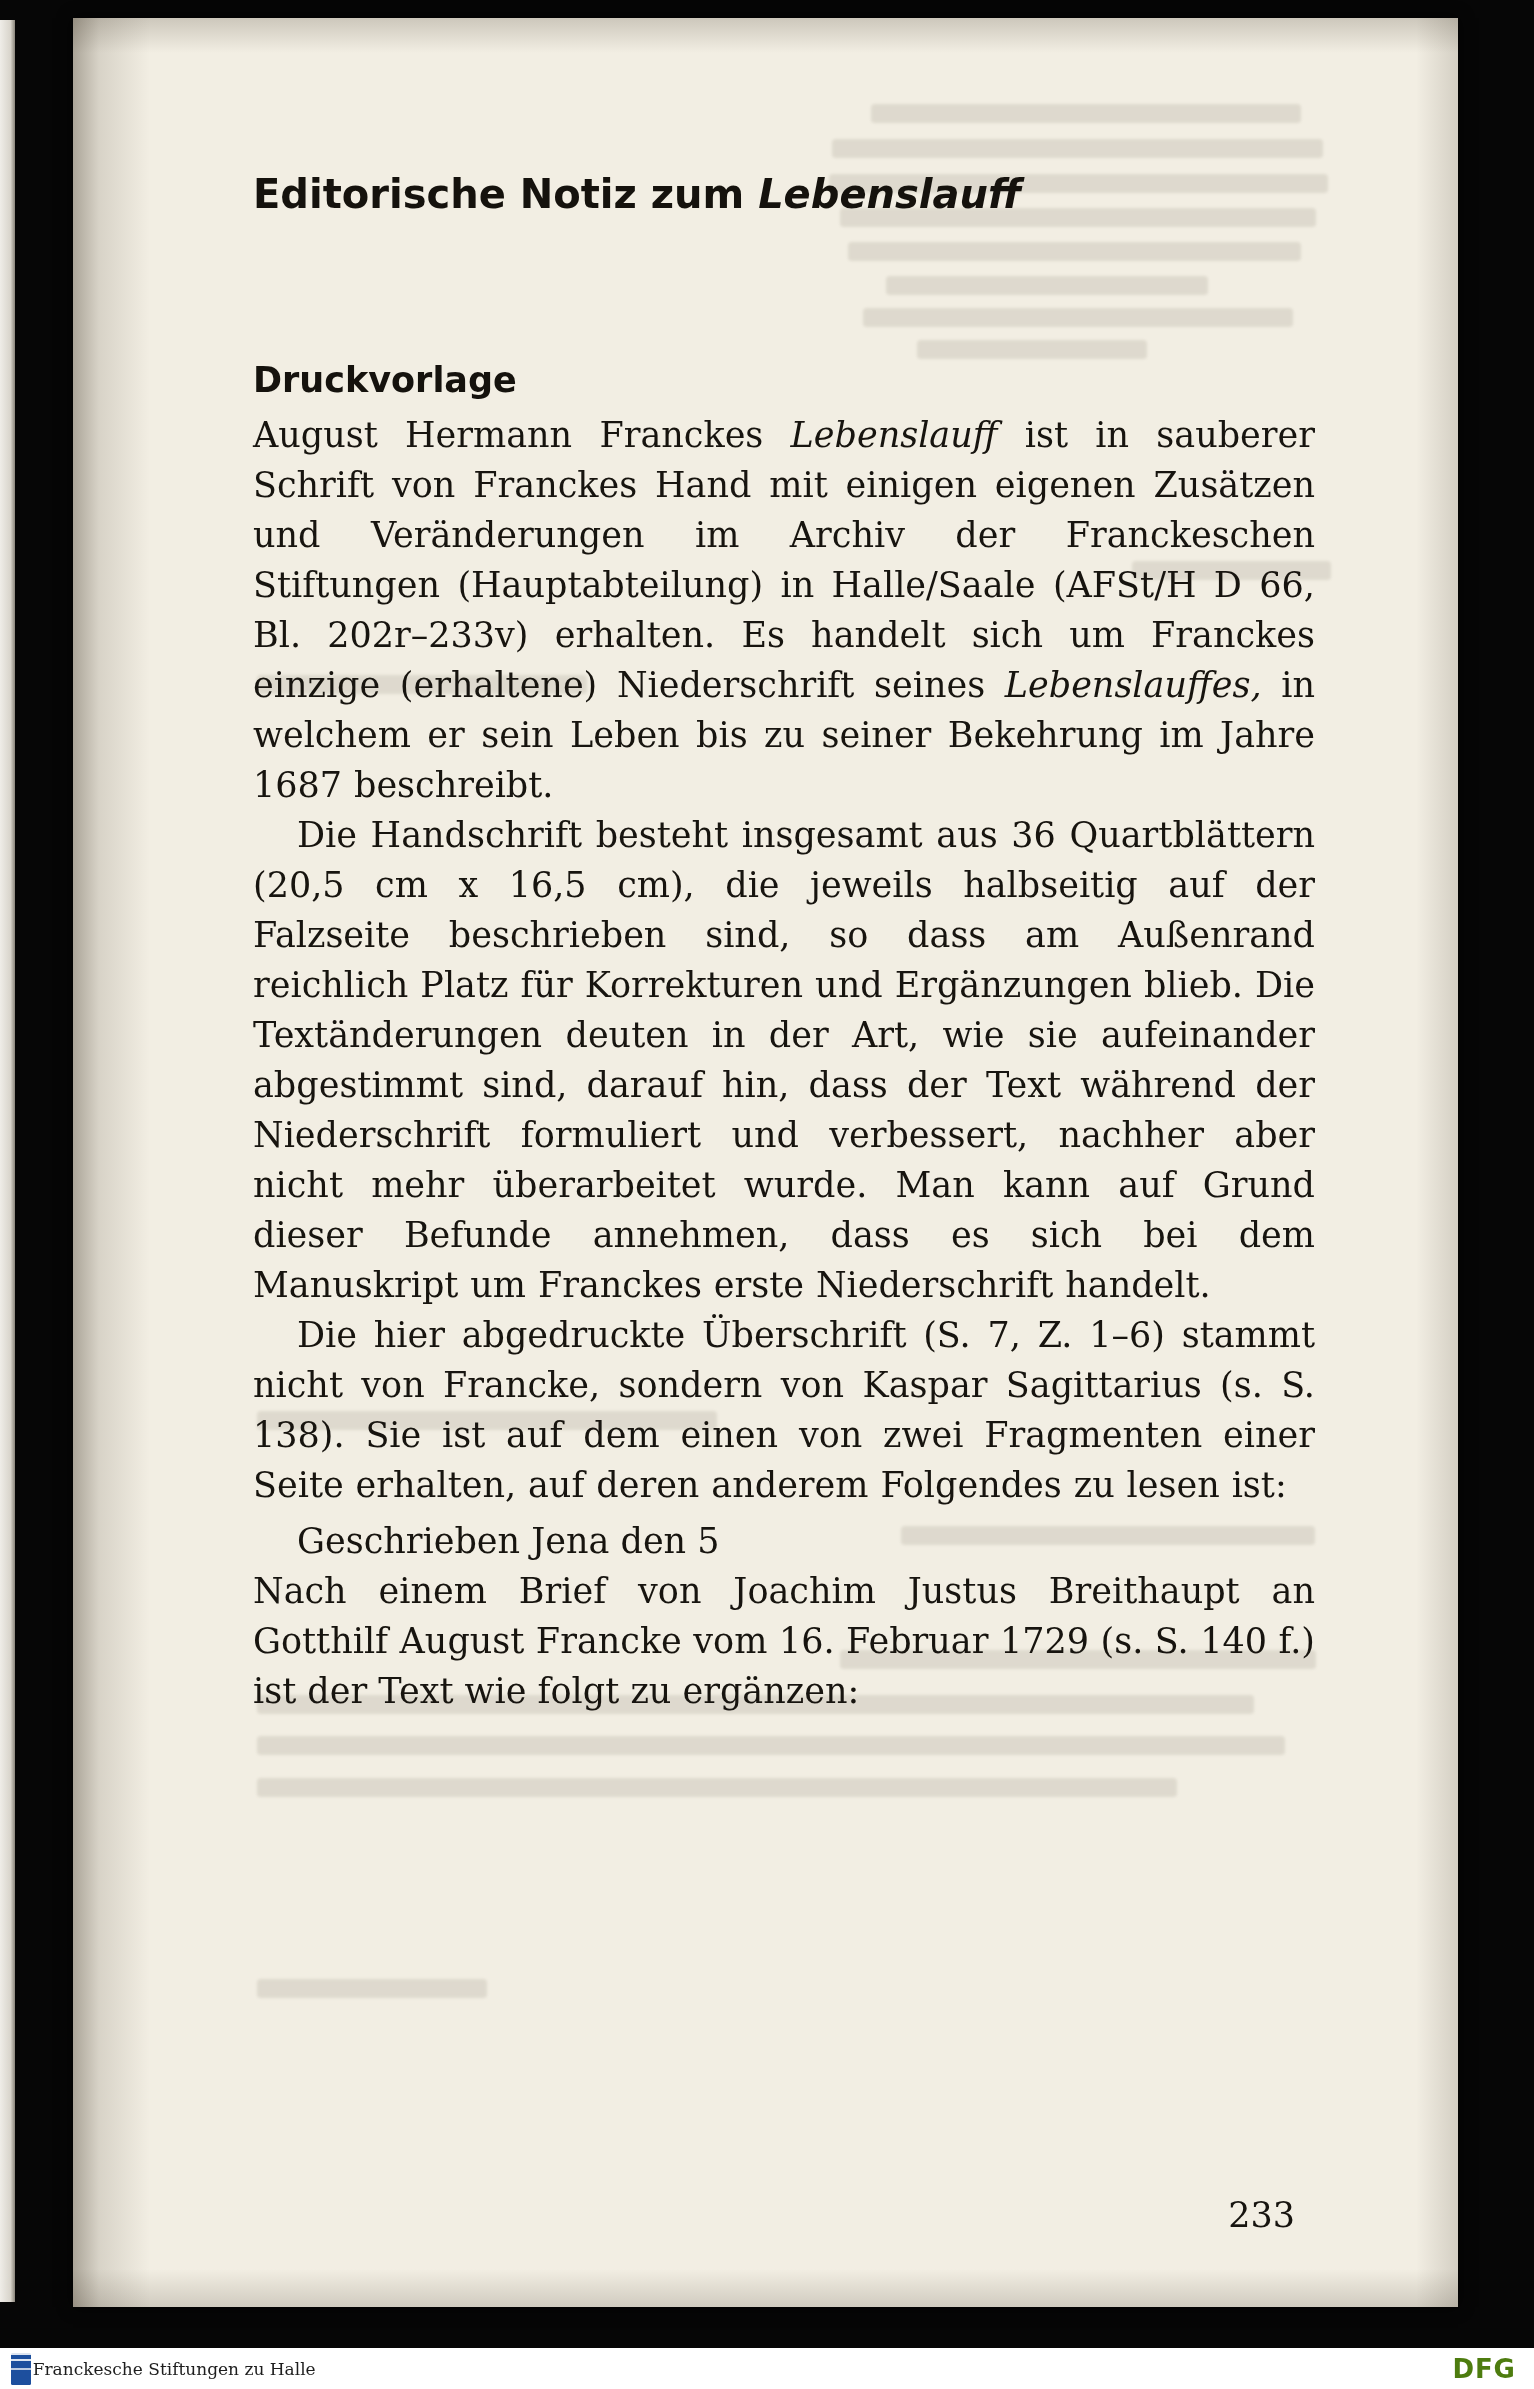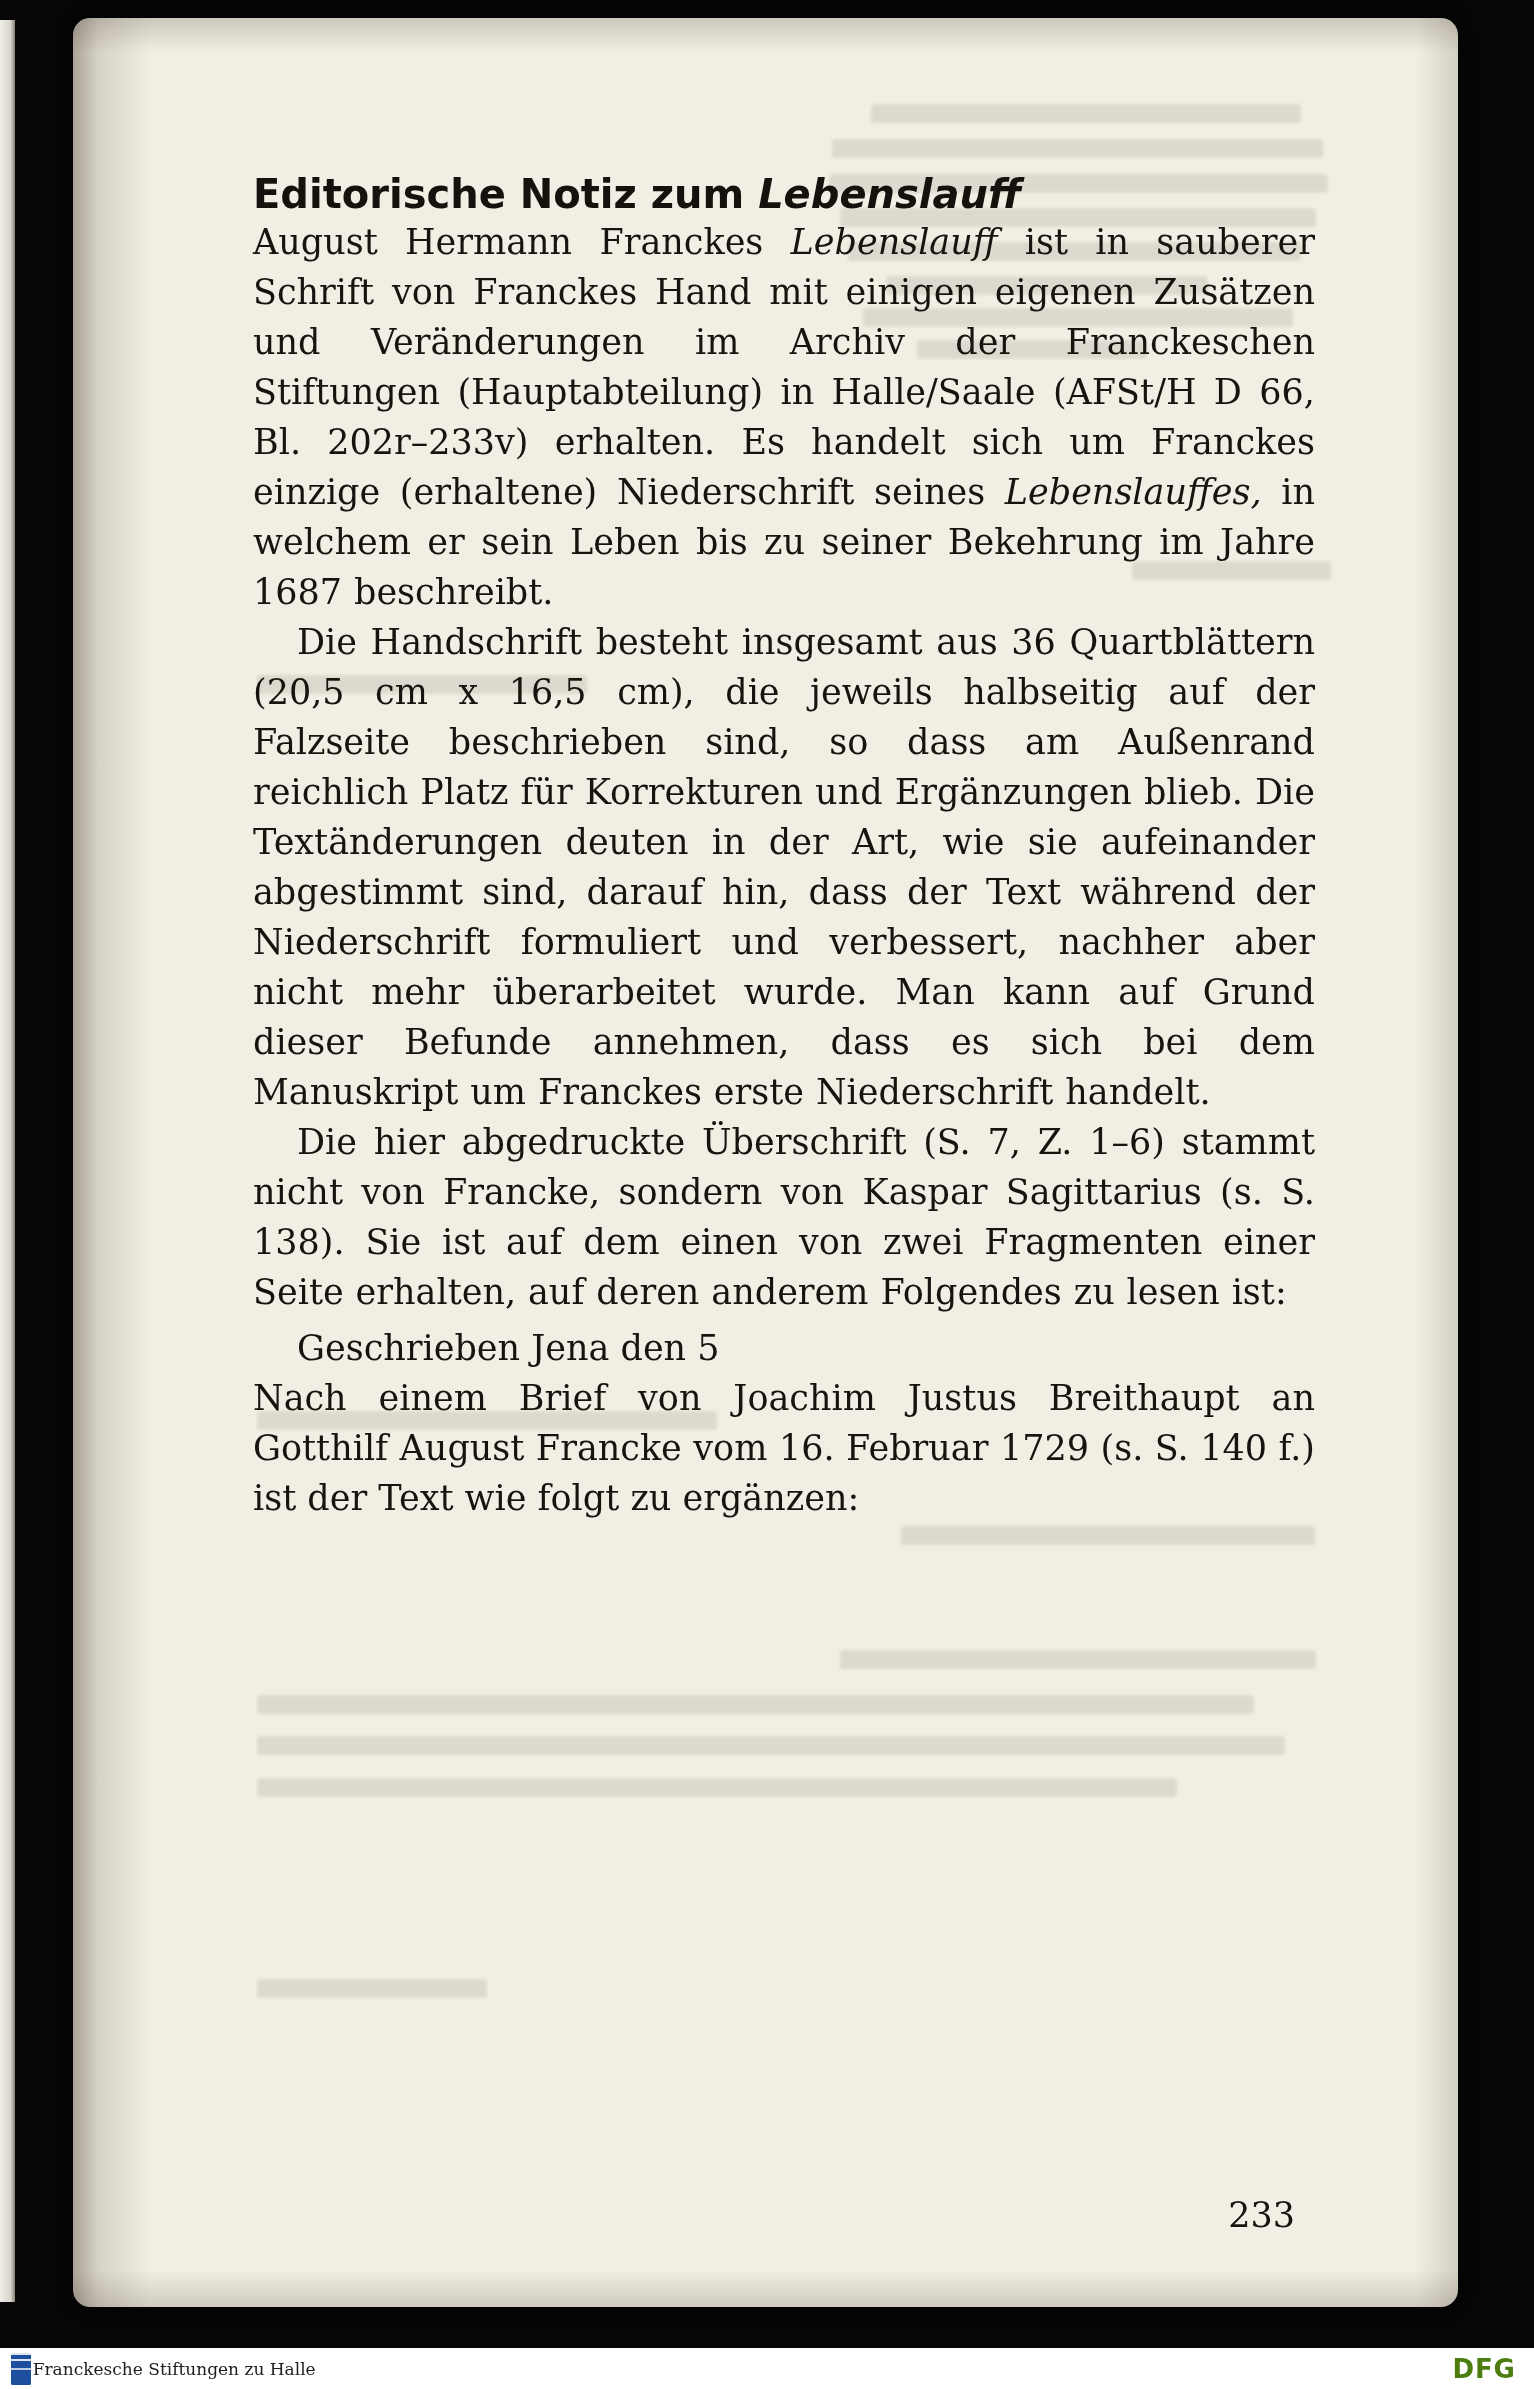--- a/index.html
+++ b/index.html
@@ -35,21 +35,20 @@
     top: 18.4px;
     width: 1385px;
     height: 2289px;
     background:
       linear-gradient(90deg, rgba(55,45,30,0.38) 0px, rgba(55,45,30,0.14) 26px, rgba(0,0,0,0) 77px),
       linear-gradient(180deg, rgba(55,45,30,0.20) 0px, rgba(0,0,0,0) 35px),
       linear-gradient(270deg, rgba(55,45,30,0.16) 0px, rgba(0,0,0,0) 42px),
       linear-gradient(0deg, rgba(55,45,30,0.18) 0px, rgba(0,0,0,0) 38px),
       #f2eee3;
     box-shadow: 0 0 14px rgba(0,0,0,0.8);
-    border-radius: 17px;
   }
 
   
   .ghost-line {
     position: absolute;
     height: 18.4px;
     border-radius: 3.8px;
     background: #6b6352;
     opacity: 0.14;
     filter: blur(1.5px);
@@ -198,20 +197,21 @@
         <div class="ghost-line" style="left: 184px; top: 1677px; width: 997px;"></div>
         <div class="ghost-line" style="left: 184px; top: 1718px; width: 1028px;"></div>
         <div class="ghost-line" style="left: 184px; top: 1760px; width: 920px;"></div>
         <div class="ghost-line" style="left: 184px; top: 1961px; width: 230px;"></div>
       </div>
 
     <div class="text-block">
 
       <h1 class="page-title"><span>Editorische Notiz zum </span><em>Lebenslauff</em></h1>
 
+      <h2 class="section-heading">Druckvorlage</h2>
 
       <div id="paragraphs">
           <p class="body-para"><span>August Hermann Franckes </span><em>Lebenslauff</em><span> ist in sauberer Schrift von Franckes Hand mit einigen eigenen Zusätzen und Veränderungen im Archiv der Franckeschen Stiftungen (Hauptabteilung) in Halle/Saale (AFSt/H D 66, Bl. 202r–233v) erhalten. Es handelt sich um Franckes einzige (erhaltene) Niederschrift seines </span><em>Lebenslauffes,</em><span> in welchem er sein Leben bis zu seiner Bekehrung im Jahre 1687 beschreibt.</span></p>
           <p class="body-para indent"><span>Die Handschrift besteht insgesamt aus 36 Quartblättern (20,5 cm x 16,5 cm), die jeweils halbseitig auf der Falzseite beschrieben sind, so dass am Außenrand reichlich Platz für Korrekturen und Ergänzungen blieb. Die Textänderungen deuten in der Art, wie sie aufeinander abgestimmt sind, darauf hin, dass der Text während der Niederschrift formuliert und verbessert, nachher aber nicht mehr überarbeitet wurde. Man kann auf Grund dieser Befunde annehmen, dass es sich bei dem Manuskript um Franckes erste Niederschrift handelt.</span></p>
           <p class="body-para indent"><span>Die hier abgedruckte Überschrift (S. 7, Z. 1–6) stammt nicht von Francke, sondern von Kaspar Sagittarius (s. S. 138). Sie ist auf dem einen von zwei Fragmenten einer Seite erhalten, auf deren anderem Folgendes zu lesen ist:</span></p>
         </div>
 
       <p class="quote-line">Geschrieben Jena den 5</p>
 
 

